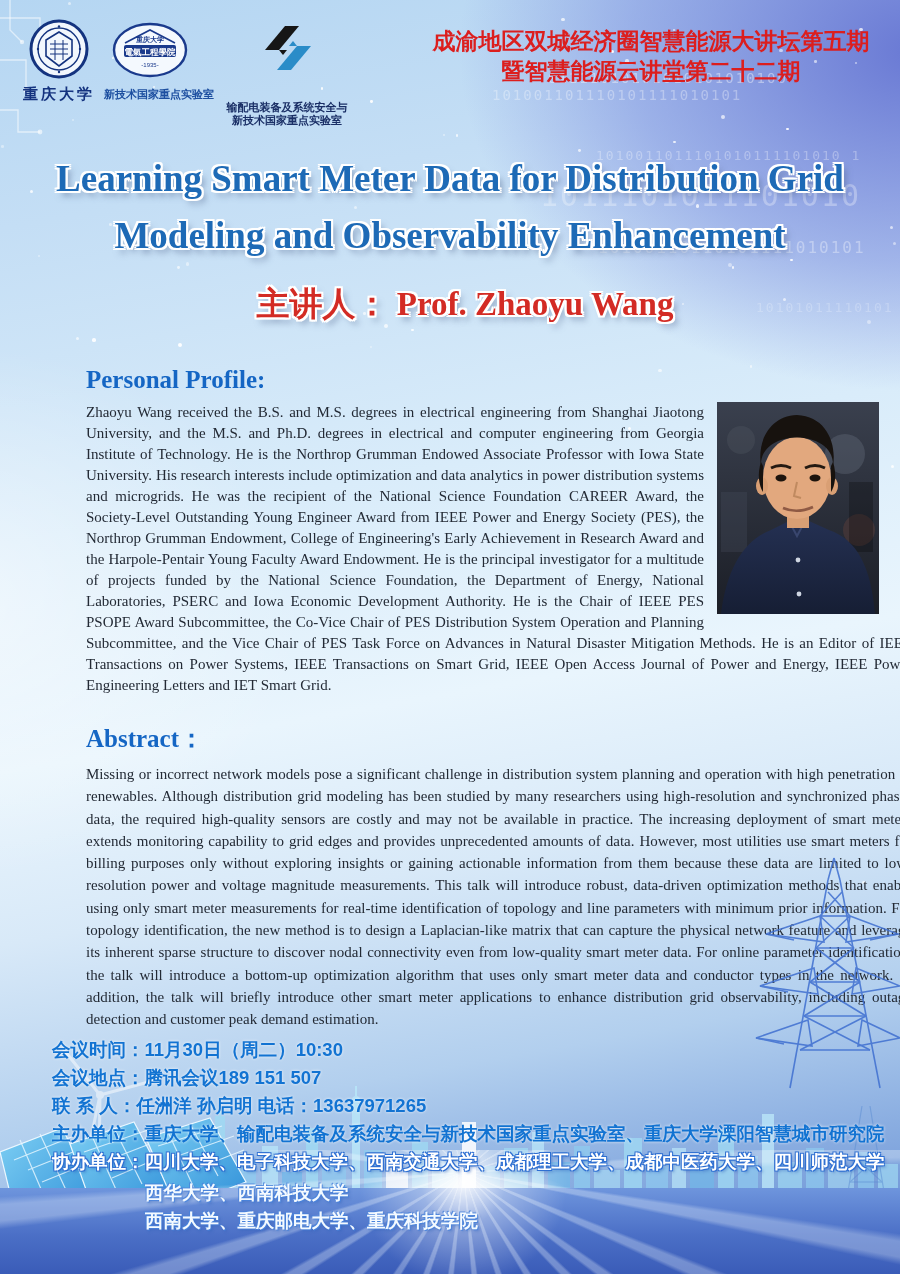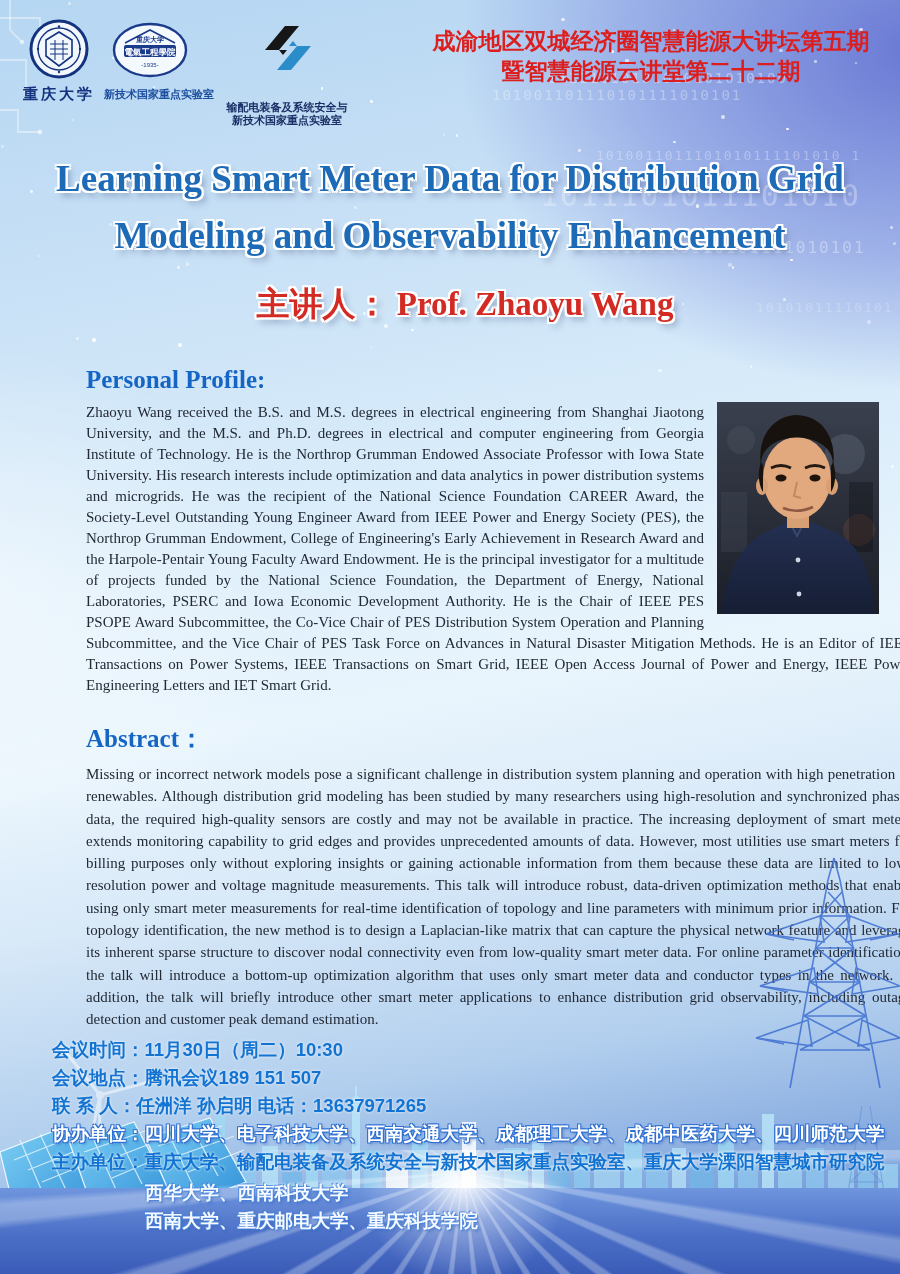--- a/index.html
+++ b/index.html
@@ -402,26 +402,26 @@
   <div class="meeting">
     <div class="row">
       <span>会议时间：</span><span>11月30日（周二）10:30</span>
     </div>
     <div class="row">
       <span>会议地点：</span><span>腾讯会议189 151 507</span>
     </div>
     <div class="row">
       <span>联 系 人：</span><span>任洲洋  孙启明 电话：13637971265</span>
     </div>
+    <div class="row">
+      <span>主办单位：</span><span>重庆大学、输配电装备及系统安全与新技术国家重点实验室、重庆大学溧阳智慧城市研究院</span>
+    </div>
     <div class="row white">
       <span>协办单位：</span><span>四川大学、电子科技大学、西南交通大学、成都理工大学、成都中医药大学、四川师范大学</span>
     </div>
-    <div class="row">
-      <span>主办单位：</span><span>重庆大学、输配电装备及系统安全与新技术国家重点实验室、重庆大学溧阳智慧城市研究院</span>
-    </div>
     <div class="row cont gap soft">
       <span>西华大学、西南科技大学</span>
     </div>
     <div class="row cont soft">
       <span>西南大学、重庆邮电大学、重庆科技学院</span>
     </div>
   </div>
 
 </div>
 

